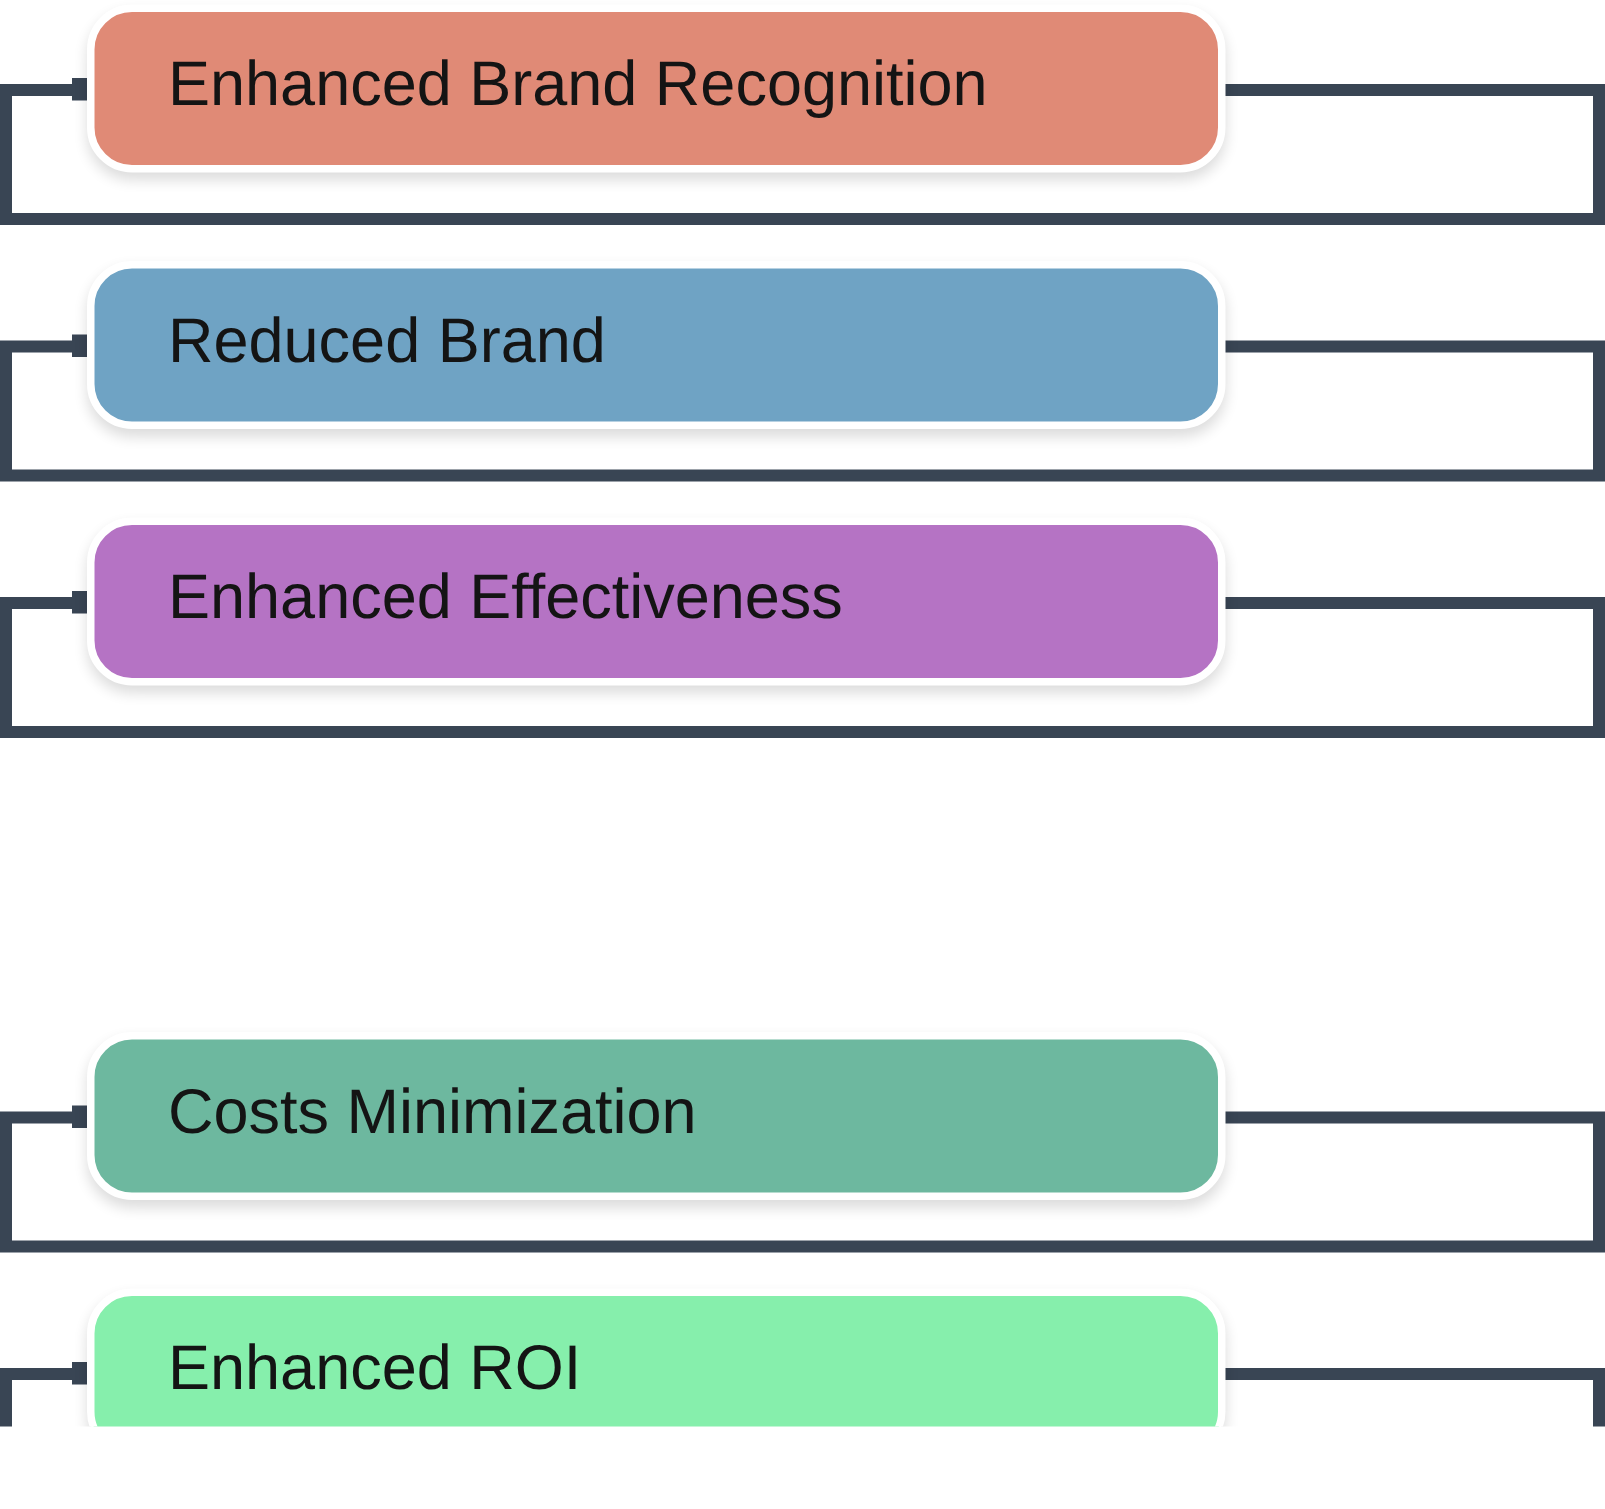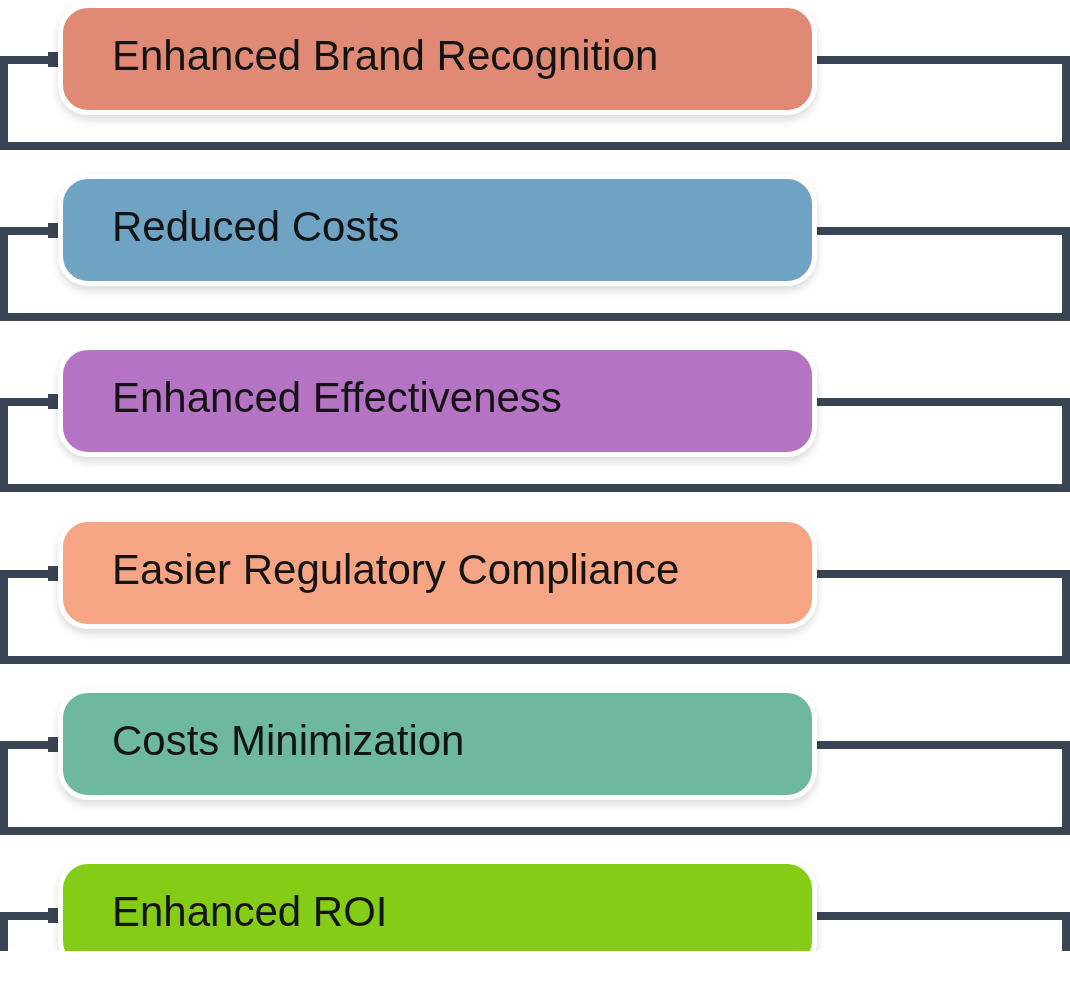--- a/index.html
+++ b/index.html
@@ -49,40 +49,35 @@
 
   <div class="row row1">
     <div class="track"></div>
     <div class="nub"></div>
     <div class="pill" style="background: rgb(224, 138, 118);">Enhanced Brand Recognition</div>
   </div>
 
   <div class="row row2">
     <div class="track"></div>
     <div class="nub"></div>
-    <div class="pill" style="background: rgb(111, 163, 196);">Reduced Costs</div>
+    <div class="pill" style="background: rgb(111, 163, 196);">Reduced Brand</div>
   </div>
 
   <div class="row row3">
     <div class="track"></div>
     <div class="nub"></div>
     <div class="pill" style="background: rgb(181, 115, 196);">Enhanced Effectiveness</div>
   </div>
 
-  <div class="row row4">
-    <div class="track"></div>
-    <div class="nub"></div>
-    <div class="pill" style="background: rgb(245, 165, 132);">Easier Regulatory Compliance</div>
-  </div>
 
   <div class="row row5">
     <div class="track"></div>
     <div class="nub"></div>
     <div class="pill" style="background: rgb(109, 184, 159);">Costs Minimization</div>
   </div>
 
   <div class="row row6">
     <div class="track"></div>
     <div class="nub"></div>
-    <div class="pill" style="background: #84cc16;">Enhanced ROI</div>
+    <div class="pill" style="background: #86efac;">Enhanced ROI</div>
   </div>
 
 </div>
 
 </body></html>

